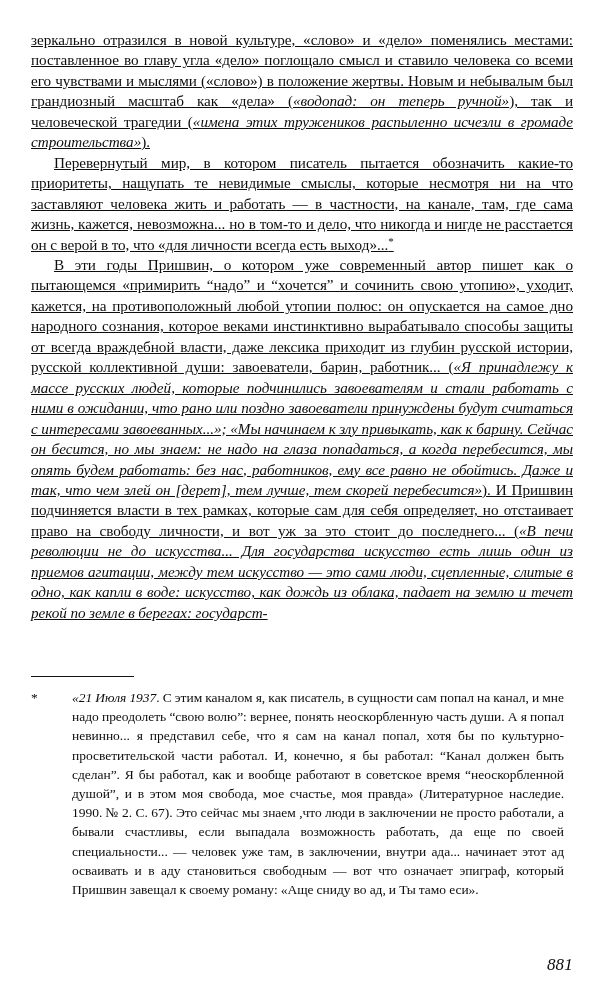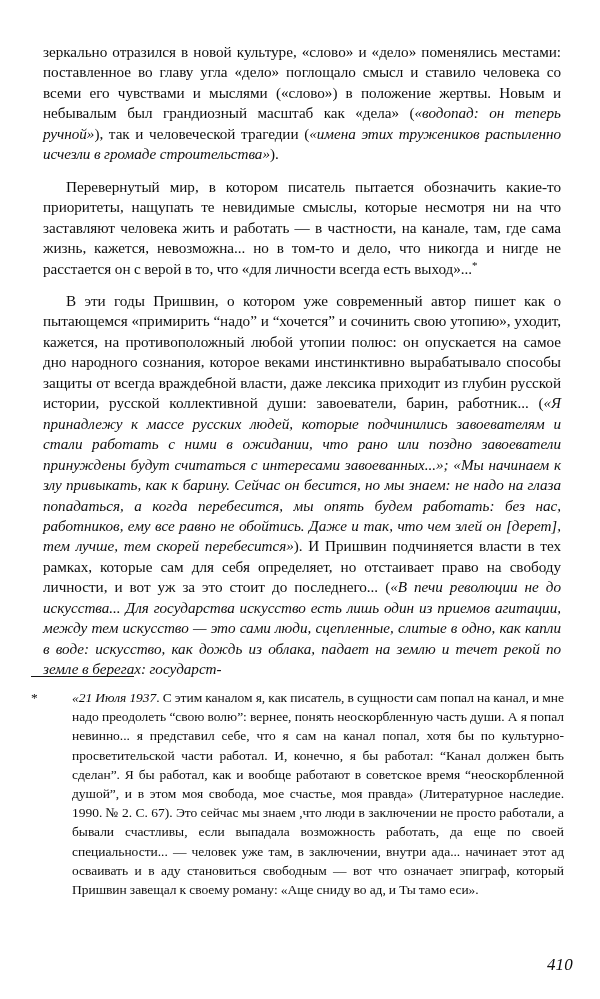--- a/index.html
+++ b/index.html
@@ -24,21 +24,22 @@
   }
   .body-text {
     font-size: 15.2px;
     line-height: 20.45px;
     text-align: justify;
     text-justify: inter-word;
     letter-spacing: -0.04px;
     word-spacing: -0.2px;
   }
   .body-text p {
-    margin: 12px;
+    margin: 0;
+    text-decoration: underline;
   }
   .body-text p.indent {
     text-indent: 23px;
   }
   .it {
     font-style: italic;
   }
   sup.fn-ref {
     font-size: 11px;
     line-height: 0;
@@ -98,15 +99,15 @@
   </div>
 
   <div class="footnote-zone">
     <div class="fn-rule"></div>
     <div class="footnote">
       <span class="fn-marker">*</span>
       <p><span class="it">«21 Июля 1937</span><span>. С этим каналом я, как писатель, в сущности сам попал на канал, и мне надо преодолеть “свою волю”: вернее, понять неоскорбленную часть души. А я попал невинно... я представил себе, что я сам на канал попал, хотя бы по культурно-просветительской части работал. И, конечно, я бы работал: “Канал должен быть сделан”. Я бы работал, как и вообще работают в советское время “неоскорбленной душой”, и в этом моя свобода, мое счастье, моя правда» (Литературное наследие. 1990. № 2. С. 67). Это сейчас мы знаем ,что люди в заключении не просто работали, а бывали счастливы, если выпадала возможность работать, да еще по своей специальности... — человек уже там, в заключении, внутри ада... начинает этот ад осваивать и в аду становиться свободным — вот что означает эпиграф, который Пришвин завещал к своему роману: «Аще сниду во ад, и Ты тамо еси».</span></p>
     </div>
   </div>
 
-  <div class="page-number">410</div>
+  <div class="page-number">881</div>
 
 </div>
 
 </body></html>

